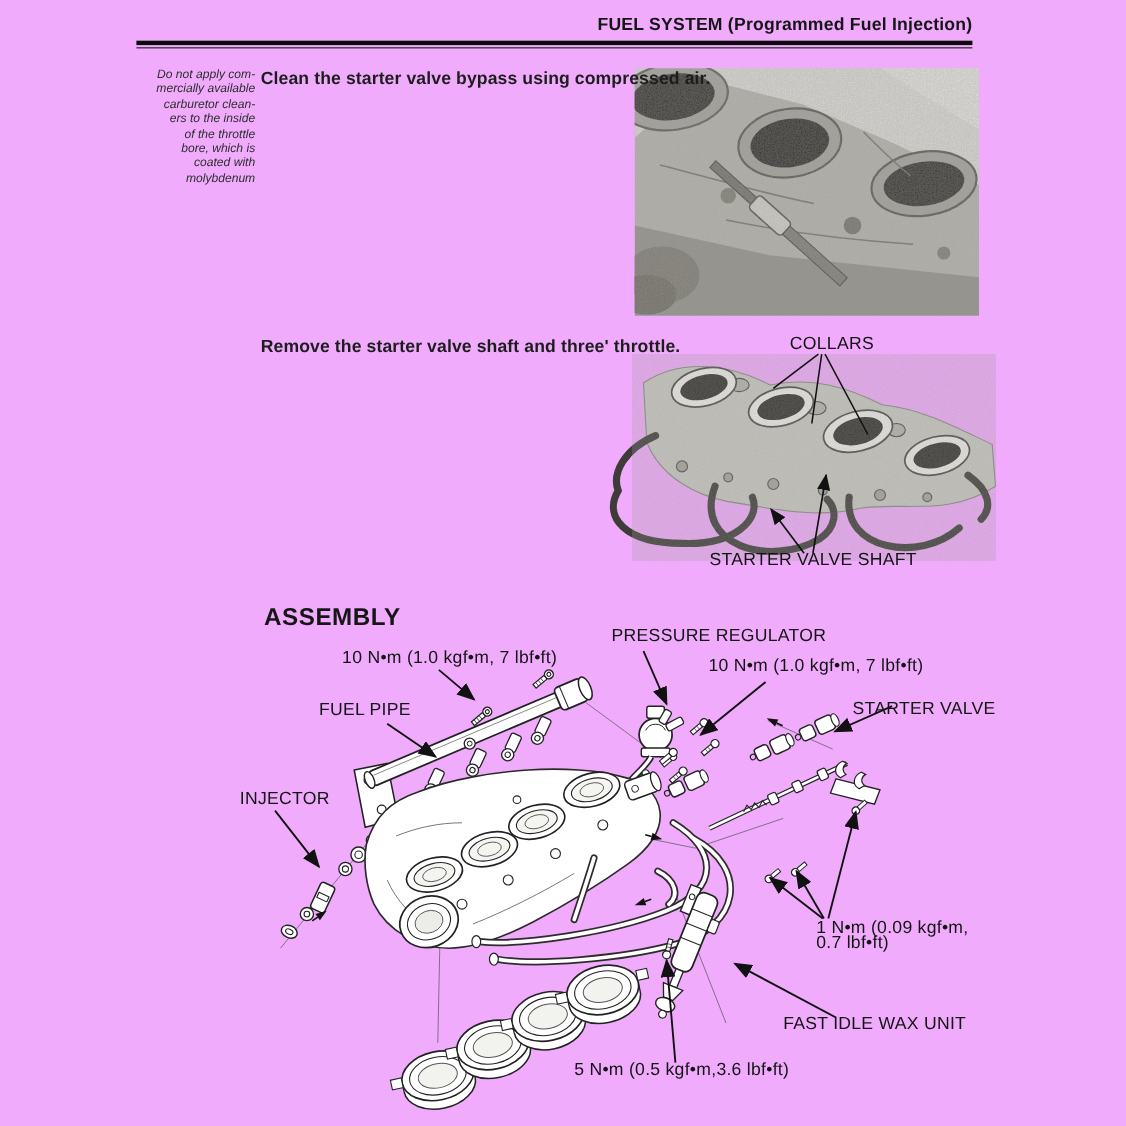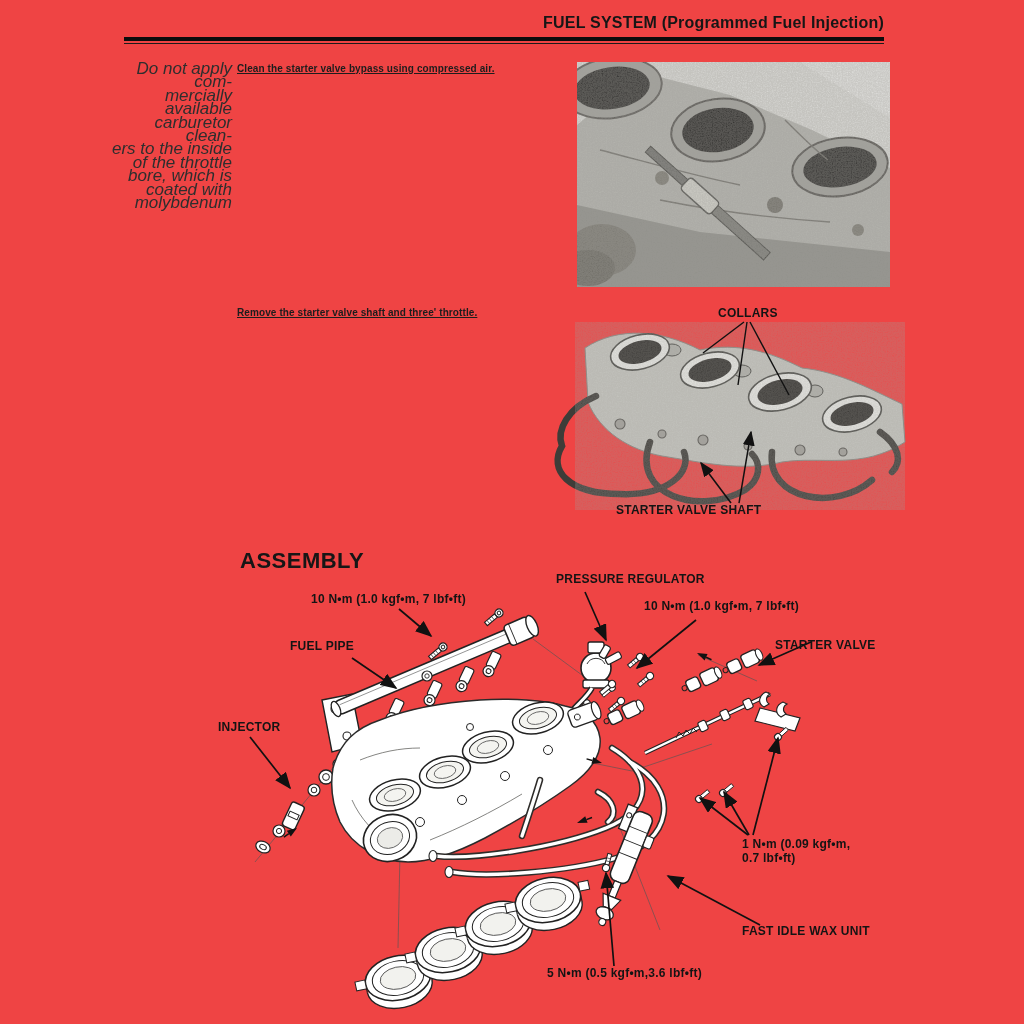--- a/index.html
+++ b/index.html
@@ -1,40 +1,40 @@
 <!DOCTYPE html>
 <html><head>
 <meta charset="utf-8">
 <style>
   html,body{margin:0;padding:0;background:#fff;}
-  .page{position:relative;width:1024px;height:1024px;background:#ef4444;
+  .page{position:relative;width:1024px;height:1024px;background:#f0abfc;
         font-family:"Liberation Sans", sans-serif;color:#161616;overflow:hidden;}
   .artwork{position:absolute;left:0;top:0;z-index:1;}
   .txt{position:absolute;z-index:2;}
   .hdr-title{top:14px;right:140px;font-size:16px;font-weight:700;letter-spacing:.2px;}
   .rule-thick{position:absolute;left:124px;top:37px;width:760px;height:3.5px;background:#0c0c0c;z-index:2;}
   .rule-thin{position:absolute;left:124px;top:43px;width:760px;height:1.3px;background:#1b1b1b;z-index:2;}
-  .note{left:112px;top:62px;width:120px;font-size:17px;font-style:italic;line-height:13.4px;
+  .note{left:112px;top:62px;width:120px;font-size:11px;font-style:italic;line-height:13.4px;
         text-align:right;white-space:pre-line;color:#2e2e2e;}
-  .step{font-size:10px;font-weight:600;letter-spacing:.1px;color:#1d1d1d;white-space:pre-line;text-decoration:underline;}
+  .step{font-size:16px;font-weight:600;letter-spacing:.1px;color:#1d1d1d;white-space:pre-line;}
   .step1{left:237px;top:63px;}
   .step2{left:237px;top:307px;}
   .heading{left:240px;top:548px;font-size:22px;font-weight:700;letter-spacing:.5px;}
-  .lbl{font-size:12px;font-weight:700;letter-spacing:.25px;color:#141414;white-space:pre-line;line-height:14px;}
+  .lbl{font-size:16px;font-weight:400;letter-spacing:.25px;color:#141414;white-space:pre-line;line-height:14px;}
   .l-collars{left:718px;top:306px;}
-  .l-svs{left:616px;top:503px;text-align:center;}
+  .l-svs{left:645px;top:503px;text-align:center;}
   .l-t10l{left:311px;top:592px;}
   .l-preg{left:556px;top:572px;text-align:right;}
   .l-t10r{left:644px;top:599px;}
   .l-sv{left:775px;top:626px;margin-top:12px;}
   .l-fp{left:290px;top:639px;}
   .l-inj{left:218px;top:720px;}
   .l-t1{left:742px;top:837px;}
-  .l-fiwu{left:712px;top:924px;margin-left:30px;}
-  .l-t5{left:522px;top:966px;margin-left:25px;}
+  .l-fiwu{left:712px;top:924px;}
+  .l-t5{left:522px;top:966px;}
 </style>
 </head>
 <body>
 
 <div class="page">
 
   <svg class="artwork" width="1024" height="1024" viewBox="0 0 1024 1024">
     <defs>
       <clipPath id="p1clip">
           <rect x="577" y="62" width="313" height="225"></rect>

